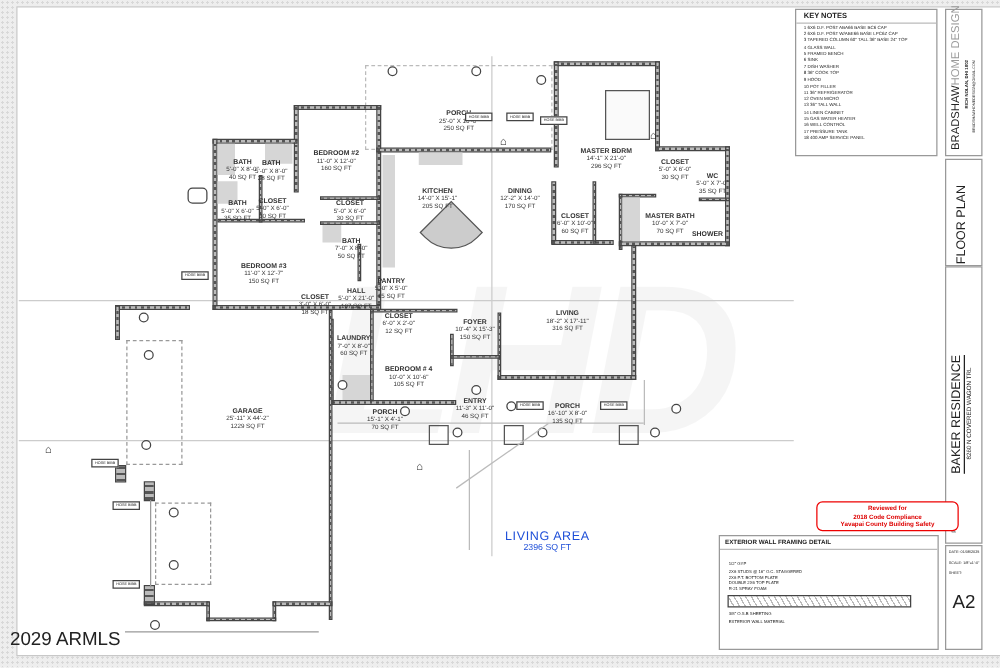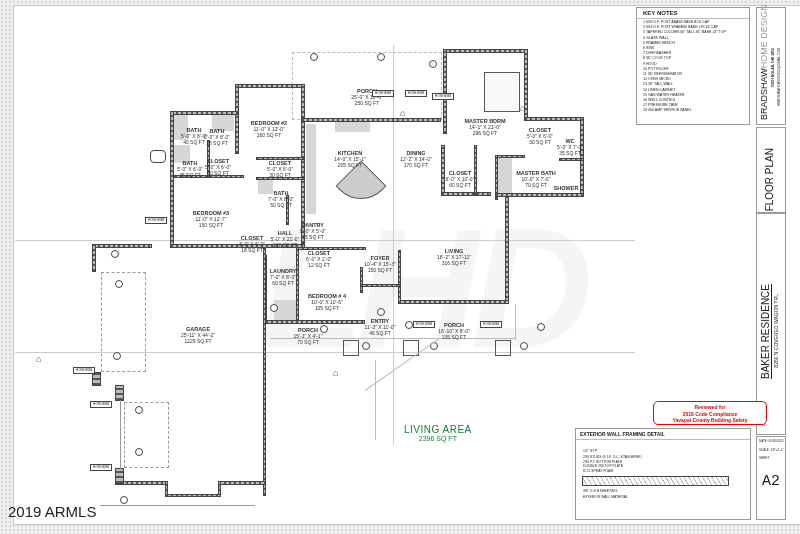--- a/index.html
+++ b/index.html
@@ -19,21 +19,21 @@
   .keynotes{position:absolute;left:636px;top:7px;width:112px;height:116px;border:1px solid #999;background:#fff;}
   .keynotes .title{font-size:6px;font-weight:bold;padding:2px 6px;border-bottom:1px solid #bbb;}
   .keynotes ol{margin:1px 0 0 0;padding:0 0 0 6px;list-style:none;}
   .keynotes li{font-size:3.6px;line-height:5.2px;white-space:nowrap;}
   .titleblock{position:absolute;left:756px;top:7px;width:28px;border:1px solid #999;background:#fff;}
   .vtext{position:absolute;writing-mode:vertical-rl;transform:rotate(180deg);white-space:nowrap;}
   .stamp{position:absolute;left:653px;top:401px;width:114px;height:24px;border:1.5px solid #e00;border-radius:5px;color:#d00;font-size:5px;font-weight:bold;text-align:center;line-height:6.5px;padding-top:2px;box-sizing:border-box;background:#fff;}
   .detail{position:absolute;left:575px;top:428px;width:174px;height:90px;border:1px solid #999;background:#fff;}
   .detail .hd{font-size:5px;font-weight:bold;padding:2px 4px;border-bottom:1px solid #bbb;}
   .detail .lbl{position:absolute;left:7px;font-size:3.4px;white-space:nowrap;}
-  .living-area{position:absolute;left:404px;top:424px;text-align:center;color:#15803d;}
+  .living-area{position:absolute;left:404px;top:424px;text-align:center;color:#1d4ed8;}
   .living-area .t{font-size:10px;letter-spacing:0.5px;}
   .living-area .s{font-size:7px;}
   .watermark{position:absolute;left:8px;top:503px;font-size:15px;color:#222;}
   .lhd{position:absolute;left:260px;top:190px;font-size:170px;font-weight:bold;color:rgba(0,0,0,0.04);letter-spacing:-8px;font-style:italic;}
 </style>
 </head>
 <body>
 
 <div class="checker"></div>
 <div class="sheet"></div>
@@ -338,34 +338,34 @@
 </div>
 <div class="titleblock" style="top:213px;height:220px;">
   <div class="vtext" style="left:3px;top:70px;font-size:10px;text-decoration:underline;">BAKER RESIDENCE</div>
   <div class="vtext" style="left:16px;top:80px;font-size:5px;">8260 N COVERED WAGON TRL</div>
   <div class="vtext" style="left:4px;top:188px;font-size:5px;">PROJECT:</div>
 </div>
 <div class="titleblock" style="top:436px;height:82px;">
   <div class="abs" style="left:2px;top:2px;font-size:3px;">DATE: 01/08/2025</div>
   <div class="abs" style="left:2px;top:11px;font-size:3px;">SCALE: 1/8"=1'-0"</div>
   <div class="abs" style="left:2px;top:19px;font-size:3px;">SHEET:</div>
-  <div class="abs" style="left:5px;top:36px;font-size:15px;font-family:Liberation Mono, monospace;">A2</div>
+  <div class="abs" style="left:5px;top:36px;font-size:15px;">A2</div>
 </div>
 
 <div class="stamp">
   <div>Reviewed for</div>
   <div>2018 Code Compliance</div>
   <div>Yavapai County Building Safety</div>
 </div>
 
 <div class="detail">
   <div class="hd">EXTERIOR WALL FRAMING DETAIL</div>
   <div class="lbl" style="top:20px;">1/2" GYP</div>
   <div class="lbl" style="top:26px;">2X6 STUDS @ 16" O.C. STAGGERED</div>
   <div class="lbl" style="top:31px;">2X6 P.T. BOTTOM PLATE</div>
   <div class="lbl" style="top:35px;">DOUBLE 2X6 TOP PLATE</div>
   <div class="lbl" style="top:40px;">R-21 SPRAY FOAM</div>
   <div class="abs" style="left:6px;top:47px;width:145px;height:8px;border:1px solid #444;background:repeating-linear-gradient(60deg,#fff 0 3px,#bbb 3px 4px);"></div>
   <div class="lbl" style="top:60px;">3/8" O.S.B SHEETING</div>
   <div class="lbl" style="top:66px;">EXTERIOR WALL MATERIAL</div>
 </div>
 
-<div class="watermark">2019 ARMLS</div>
+<div class="watermark">2029 ARMLS</div>
 
 </body></html>

